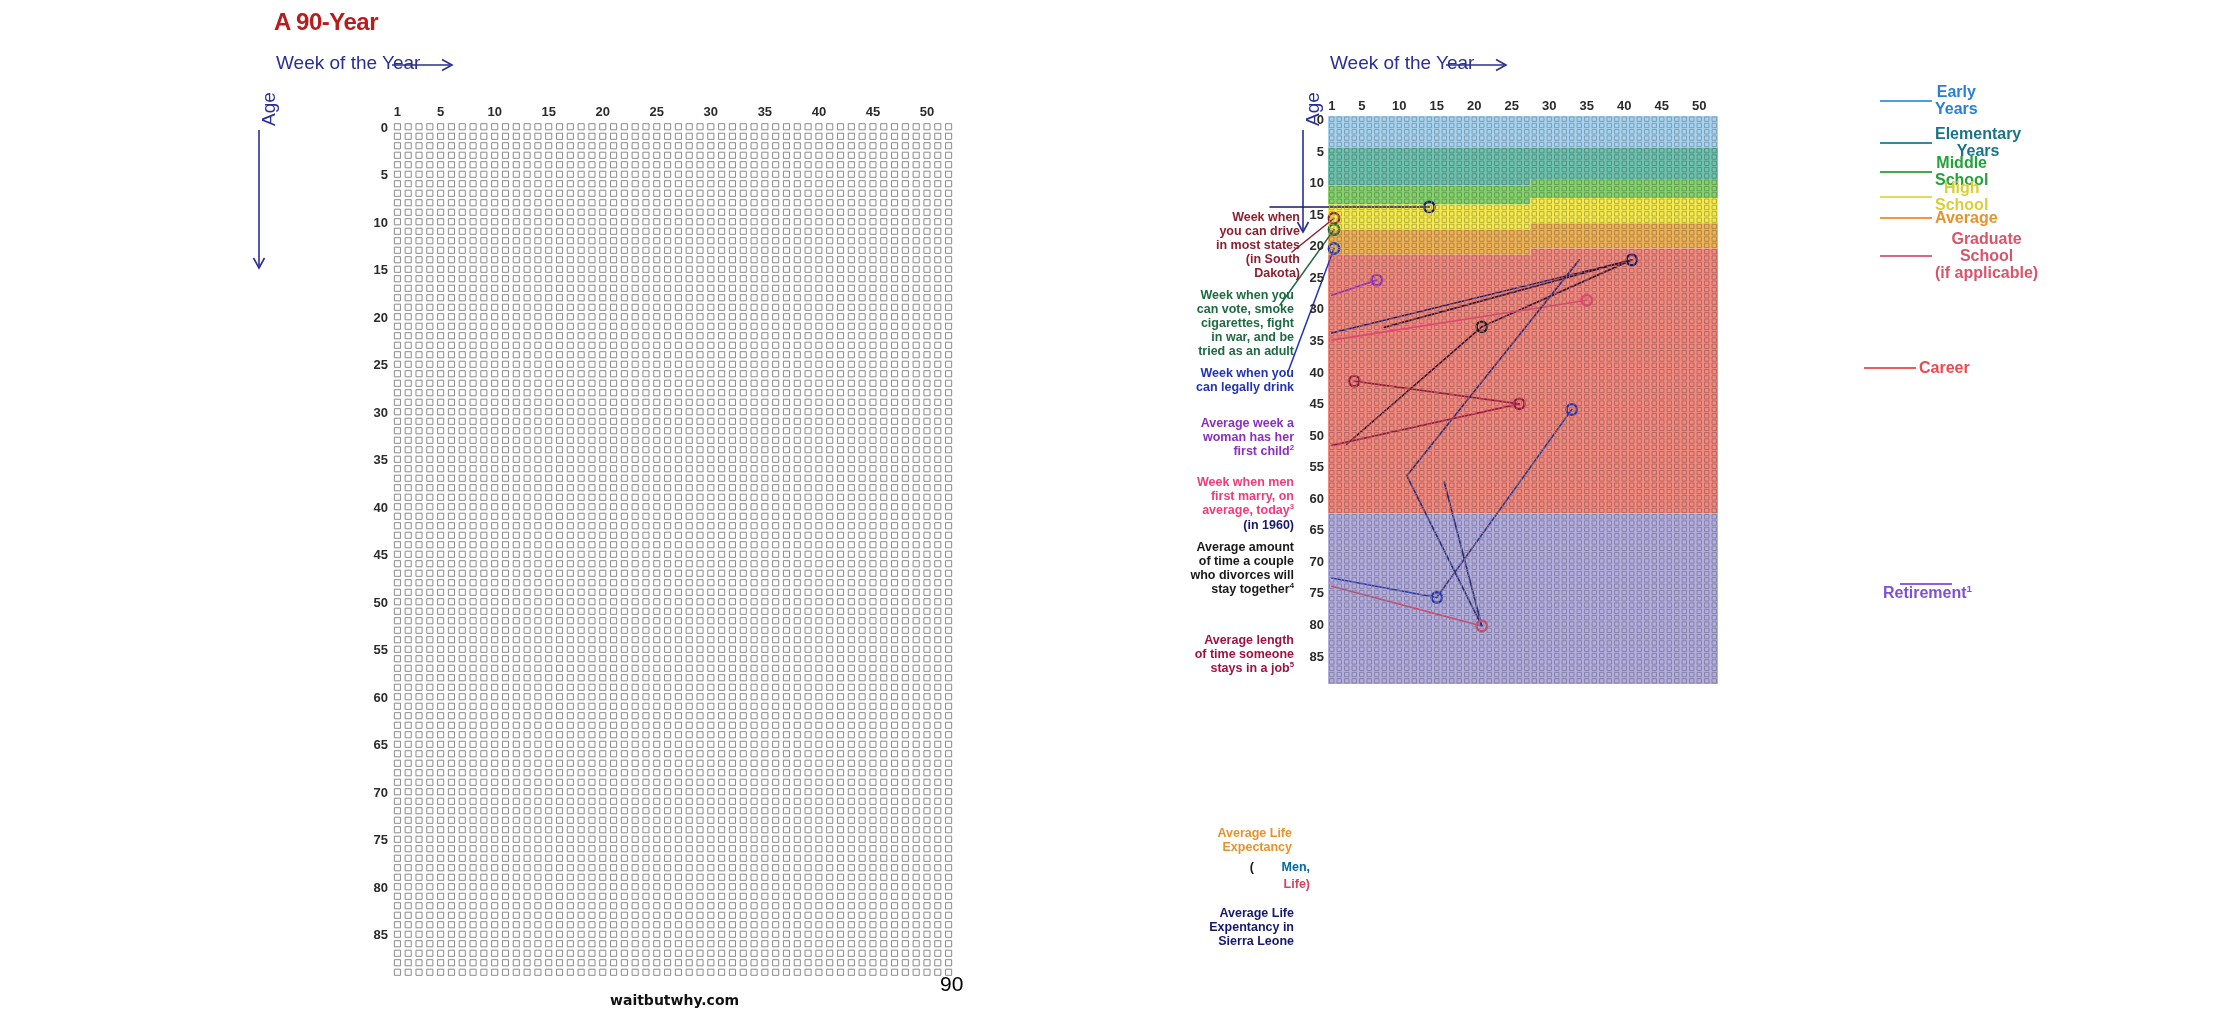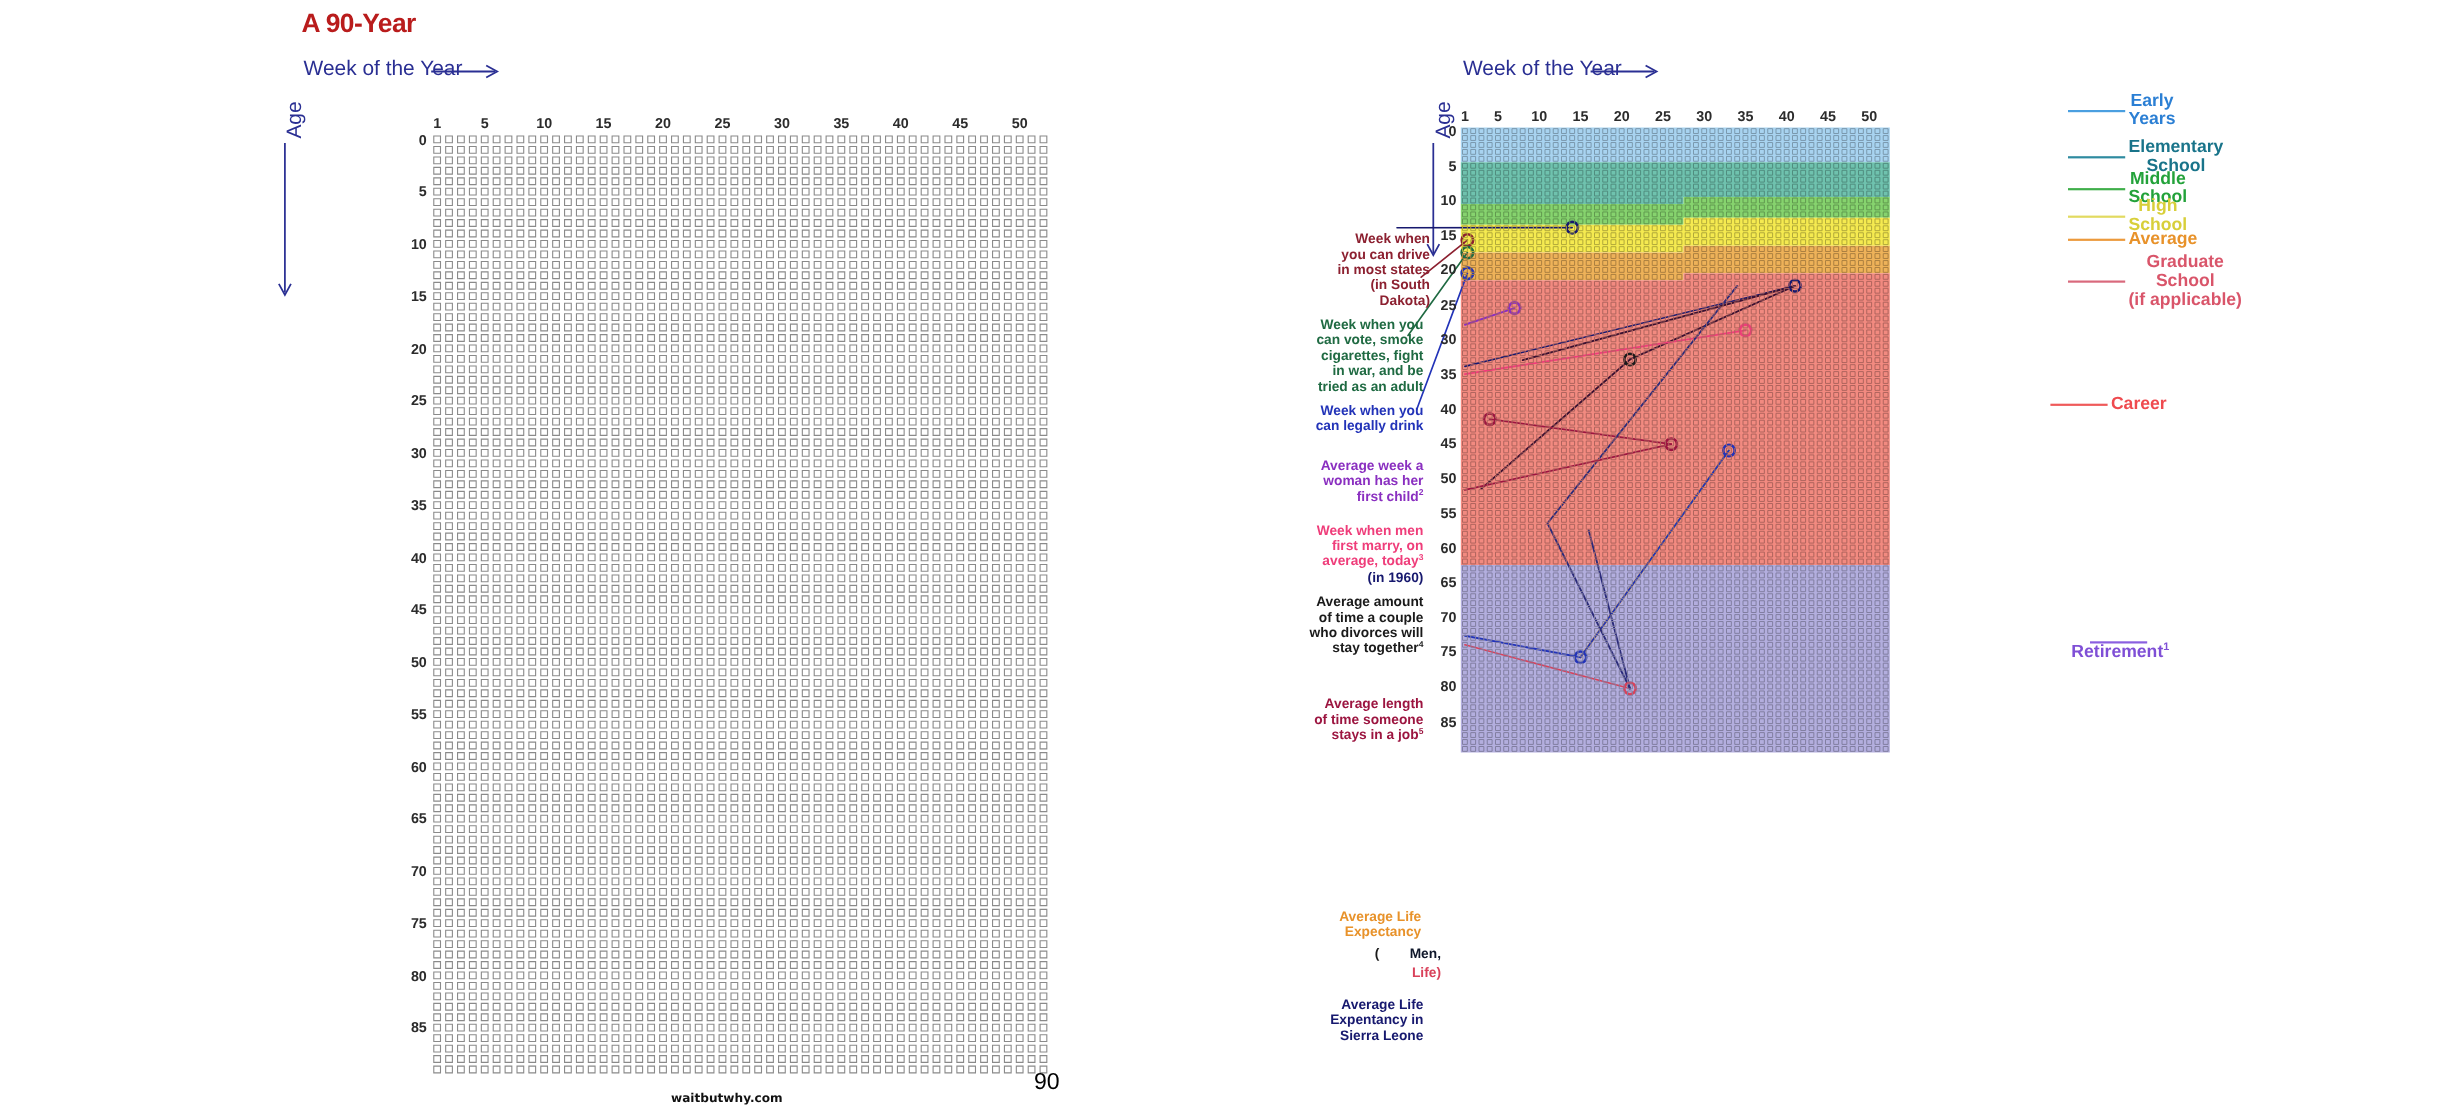--- a/index.html
+++ b/index.html
@@ -25,21 +25,21 @@
 
   
   .grid-wrap{position:absolute;}
   .grid-svg{display:block;overflow:visible;}
 
   .week-tick{position:absolute;font-size:13px;color:#2b2b2b;font-weight:bold;
     text-align:center;transform:translateX(-50%);white-space:nowrap;}
   .age-tick{position:absolute;font-size:13px;color:#2b2b2b;font-weight:bold;
     text-align:right;transform:translateY(-50%);white-space:nowrap;}
 
-  .footer-credit{position:absolute;font-size:11px;font-weight:bold;color:#111;
+  .footer-credit{position:absolute;font-size:14px;font-weight:bold;color:#111;
     white-space:nowrap;font-family:"DejaVu Sans",sans-serif;}
   .big-90{position:absolute;font-size:21px;font-weight:normal;color:#000;}
 
   
   .legend-item{position:absolute;display:flex;align-items:center;}
   .legend-rule{width:52px;height:0;border-top:2px solid currentColor;flex:0 0 auto;}
   .legend-text{font-weight:bold;font-size:16px;line-height:1.05;
     margin-left:3px;white-space:pre-line;}
   .legend-text.ta-left{text-align:left;}
   .legend-text.ta-center{text-align:center;}
@@ -222,21 +222,21 @@
 
   <div id="legend-layer">
       <div class="legend-item" style="left: 700px; top: 84px; color: rgb(74, 159, 224);">
         <span class="legend-rule"></span>
         <span class="legend-text ta-center" style="color: rgb(43, 127, 212);">Early
 Years</span>
       </div>
       <div class="legend-item" style="left: 700px; top: 126px; color: rgb(46, 139, 160);">
         <span class="legend-rule"></span>
         <span class="legend-text ta-center" style="color: rgb(25, 116, 138);">Elementary
-School</span>
+Years</span>
       </div>
       <div class="legend-item" style="left: 700px; top: 155px; color: rgb(63, 174, 74);">
         <span class="legend-rule"></span>
         <span class="legend-text ta-center" style="color: rgb(35, 162, 58);">Middle
 School</span>
       </div>
       <div class="legend-item" style="left: 700px; top: 180px; color: rgb(226, 218, 96);">
         <span class="legend-rule"></span>
         <span class="legend-text ta-center" style="color: rgb(216, 207, 58);">High
 School</span>
@@ -283,21 +283,21 @@
       <div class="anno" style="left: -38px; top: 518px; width: 152px; color: rgb(22, 24, 110); z-index: 4;">(in 1960)</div>
       <div class="anno" style="left: -38px; top: 540px; width: 152px; color: rgb(26, 26, 26); z-index: 4;">Average amount
 of time a couple
 who divorces will
 stay together<sup>4</sup></div>
       <div class="anno" style="left: -38px; top: 633px; width: 152px; color: rgb(156, 21, 64); z-index: 4;">Average length
 of time someone
 stays in a job<sup>5</sup></div>
       <div class="anno" style="left: -38px; top: 826px; width: 150px; color: rgb(232, 146, 42); z-index: 4;">Average Life
 Expectancy</div>
-      <div class="anno" style="left: 74px; top: 860px; width: 56px; color: #0f172a; z-index: 4;">Men,</div>
+      <div class="anno" style="left: 74px; top: 860px; width: 56px; color: #0369a1; z-index: 4;">Men,</div>
       <div class="anno" style="left: 40px; top: 877px; width: 90px; color: rgb(217, 65, 90); z-index: 4;">Life)</div>
       <div class="anno" style="left: 64px; top: 860px; width: 10px; color: rgb(26, 26, 26); z-index: 4;">(</div>
       <div class="anno" style="left: -38px; top: 906px; width: 152px; color: rgb(22, 24, 110); z-index: 4;">Average Life
 Expentancy in
 Sierra Leone</div>
     </div>
 
 </div>
 
 </body></html>

